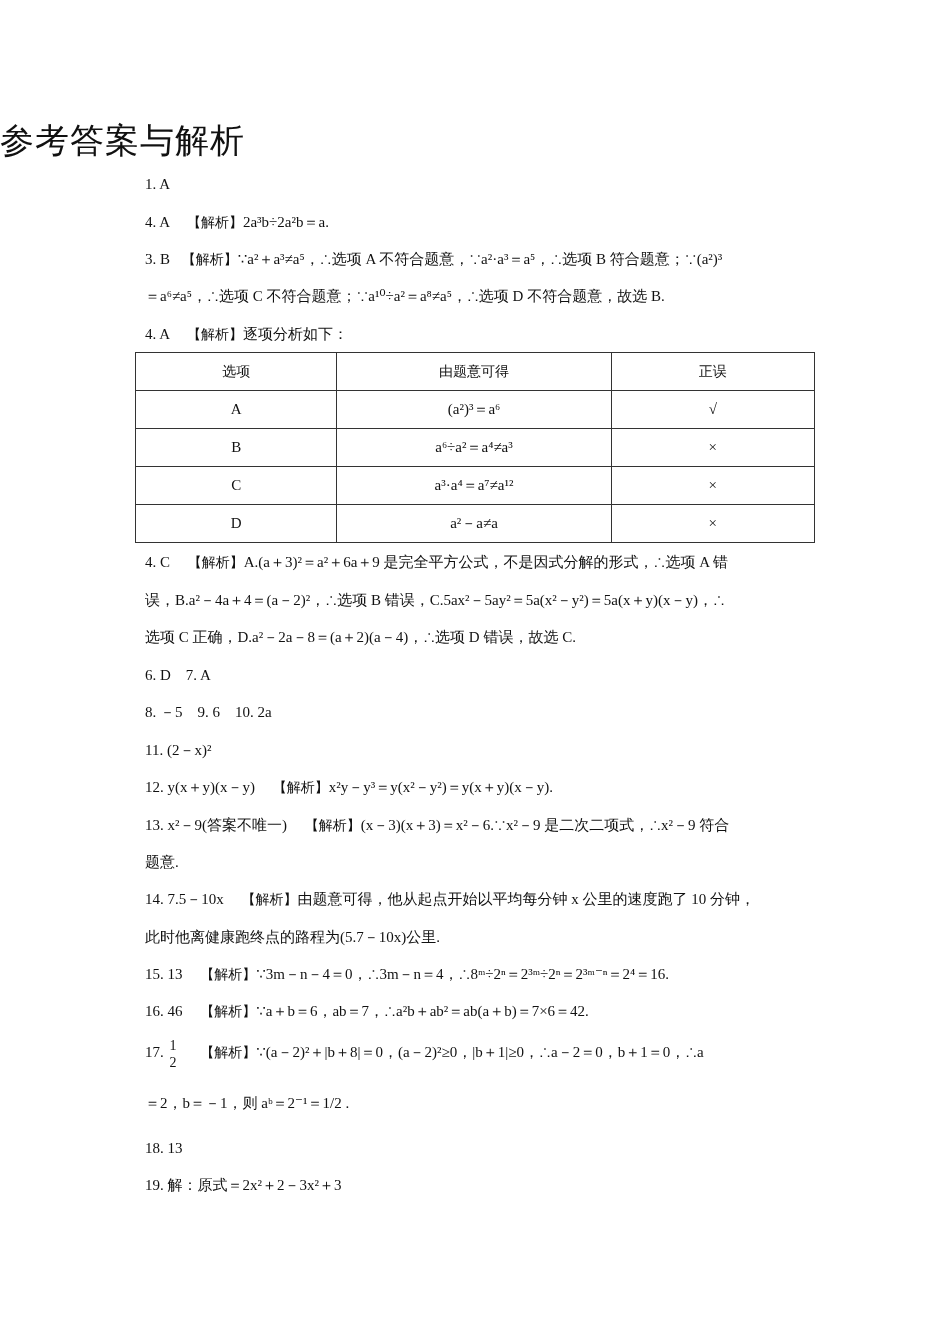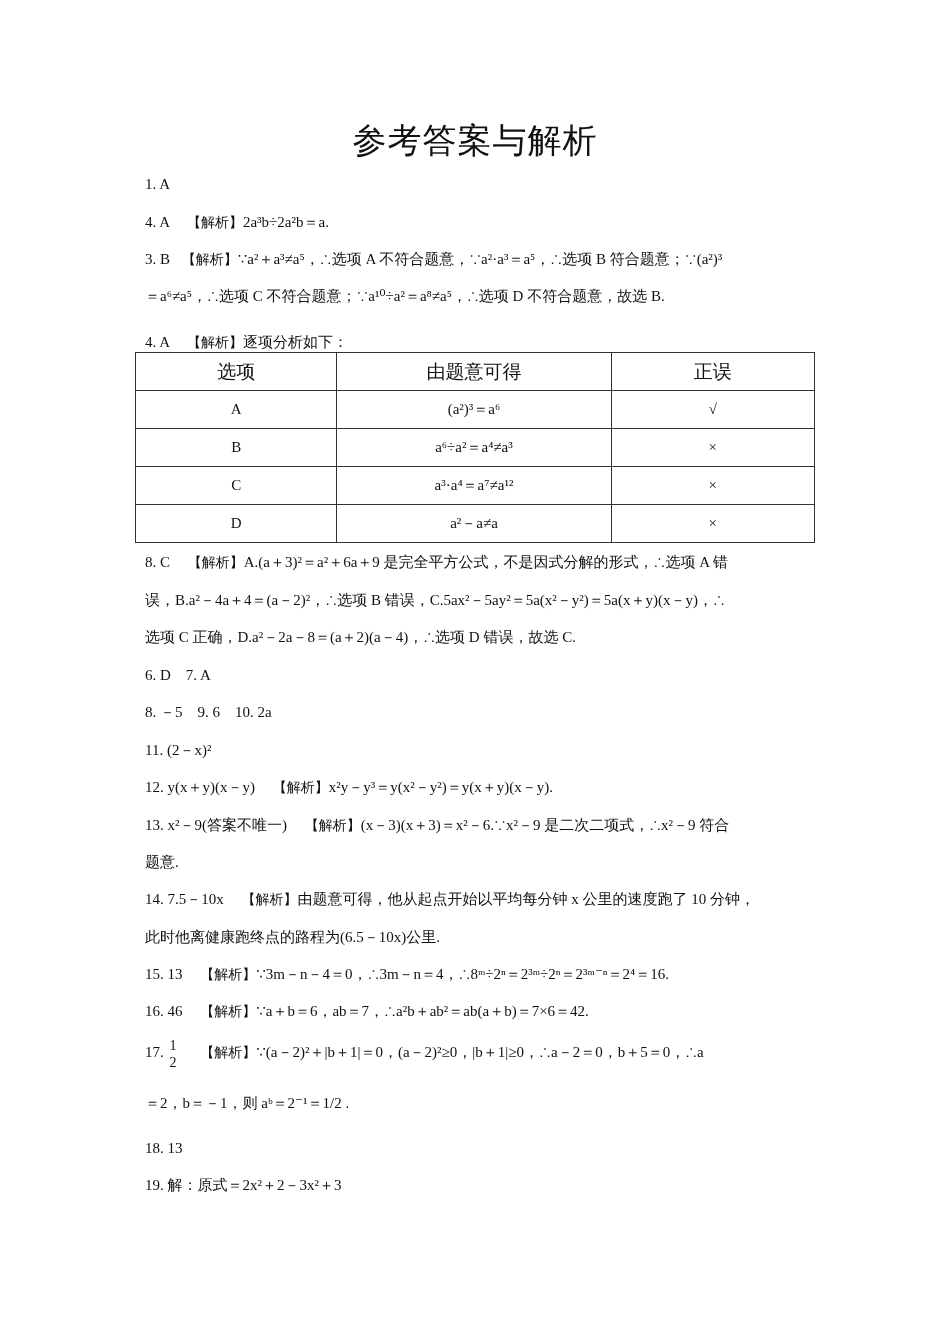--- a/index.html
+++ b/index.html
@@ -4,42 +4,42 @@
 <style>
   html, body { margin: 0; padding: 0; background: #ffffff; }
   body {
     width: 950px; height: 1344px; position: relative; overflow: hidden;
     font-family: "Liberation Serif", "DejaVu Serif", serif;
     color: #111111;
     font-size: 15px;
   }
   .title {
     position: absolute; left: 0; top: 118px; width: 950px;
-    text-align: center; font-size: 34px; letter-spacing: 1px;
+    font-size: 34px; letter-spacing: 1px;
     font-family: "DejaVu Sans", "Liberation Sans", sans-serif;
     font-weight: normal;
   }
   .line {
     position: absolute; left: 145px; width: 665px;
     white-space: nowrap; line-height: 22px; font-size: 15px;
   }
   .frac {
     display: inline-block; vertical-align: middle; text-align: center;
     font-size: 14px; line-height: 17px; margin: 0 2px;
   }
   .frac span { display: block; }
   table.analysis {
     position: absolute; left: 135px; top: 352px; width: 680px;
     border-collapse: collapse; font-size: 15px;
   }
   table.analysis td, table.analysis th {
     border: 1px solid #333333; text-align: center; height: 37px;
     padding: 0; font-weight: normal;
   }
-  table.analysis th { font-family: "DejaVu Sans", "Liberation Sans", sans-serif; font-size: 19px; }
+  table.analysis th { font-family: "DejaVu Sans", "Liberation Sans", sans-serif; font-size: 14px; }
   .col1 { width: 201px; } .col2 { width: 274px; } .col3 { width: 203px; }
   .cjk { font-family: "DejaVu Sans", sans-serif; font-size: 14px; }
 </style>
 </head>
 <body>
 
 <div class="title">参考答案与解析</div>
 
 <div class="line" style="top:173px">1. A</div>
 
@@ -47,21 +47,21 @@
   <span>4. A</span>
   <span class="cjk" style="margin-left:14px">【解析】</span><span>2a³b÷2a²b＝a.</span>
 </div>
 
 <div class="line" style="top:248px">
   <span>3. B</span>
   <span class="cjk" style="margin-left:8px">【解析】</span><span>∵a²＋a³≠a⁵，∴选项 A 不符合题意，∵a²·a³＝a⁵，∴选项 B 符合题意；∵(a²)³</span>
 </div>
 <div class="line" style="top:285px">＝a⁶≠a⁵，∴选项 C 不符合题意；∵a¹⁰÷a²＝a⁸≠a⁵，∴选项 D 不符合题意，故选 B.</div>
 
-<div class="line" style="top:331px">
+<div class="line" style="top:323px">
   <span>4. A</span>
   <span class="cjk" style="margin-left:14px">【解析】</span><span>逐项分析如下：</span>
 </div>
 
 <table class="analysis">
   <tbody>
       <tr>
     <th class="col1">选项</th>
     <th class="col2">由题意可得</th>
     <th class="col3">正误</th>
@@ -83,21 +83,21 @@
   </tr>
   <tr>
     <td>D</td>
     <td>a²－a≠a</td>
     <td>×</td>
   </tr>
 </tbody>
   </table>
 
 <div class="line" style="top:551px">
-  <span>8. C</span>
+  <span>4. C</span>
   <span class="cjk" style="margin-left:14px">【解析】</span><span>A.(a＋3)²＝a²＋6a＋9 是完全平方公式，不是因式分解的形式，∴选项 A 错</span>
 </div>
 <div class="line" style="top:589px">误，B.a²－4a＋4＝(a－2)²，∴选项 B 错误，C.5ax²－5ay²＝5a(x²－y²)＝5a(x＋y)(x－y)，∴</div>
 <div class="line" style="top:626px">选项 C 正确，D.a²－2a－8＝(a＋2)(a－4)，∴选项 D 错误，故选 C.</div>
 
 <div class="line" style="top:664px">6. D　7. A</div>
 
 <div class="line" style="top:701px">8. －5　9. 6　10. 2a</div>
 
 <div class="line" style="top:739px">11. (2－x)²</div>
@@ -110,37 +110,37 @@
 <div class="line" style="top:814px">
   <span>13. x²－9(答案不唯一)</span>
   <span class="cjk" style="margin-left:14px">【解析】</span><span>(x－3)(x＋3)＝x²－6.∵x²－9 是二次二项式，∴x²－9 符合</span>
 </div>
 <div class="line" style="top:851px">题意.</div>
 
 <div class="line" style="top:888px">
   <span>14. 7.5－10x</span>
   <span class="cjk" style="margin-left:14px">【解析】</span><span>由题意可得，他从起点开始以平均每分钟 x 公里的速度跑了 10 分钟，</span>
 </div>
-<div class="line" style="top:926px">此时他离健康跑终点的路程为(6.5－10x)公里.</div>
+<div class="line" style="top:926px">此时他离健康跑终点的路程为(5.7－10x)公里.</div>
 
 <div class="line" style="top:963px">
   <span>15. 13</span>
   <span class="cjk" style="margin-left:14px">【解析】</span><span>∵3m－n－4＝0，∴3m－n＝4，∴8ᵐ÷2ⁿ＝2³ᵐ÷2ⁿ＝2³ᵐ⁻ⁿ＝2⁴＝16.</span>
 </div>
 
 <div class="line" style="top:1000px">
   <span>16. 46</span>
   <span class="cjk" style="margin-left:14px">【解析】</span><span>∵a＋b＝6，ab＝7，∴a²b＋ab²＝ab(a＋b)＝7×6＝42.</span>
 </div>
 
 <div class="line" style="top:1033px; line-height:38px">
   <span>17.</span>
   <span class="frac">
     <span>1</span>
     <span>2</span>
   </span>
-  <span class="cjk" style="margin-left:18px">【解析】</span><span>∵(a－2)²＋|b＋1|＝0，(a－2)²≥0，|b＋1|≥0，∴a－2＝0，b＋5＝0，∴a</span>
+  <span class="cjk" style="margin-left:18px">【解析】</span><span>∵(a－2)²＋|b＋8|＝0，(a－2)²≥0，|b＋1|≥0，∴a－2＝0，b＋1＝0，∴a</span>
 </div>
 <div class="line" style="top:1092px">＝2，b＝－1，则 aᵇ＝2⁻¹＝1/2 .</div>
 
 <div class="line" style="top:1137px">18. 13</div>
 
 <div class="line" style="top:1174px">19. 解：原式＝2x²＋2－3x²＋3</div>
 
 </body></html>

